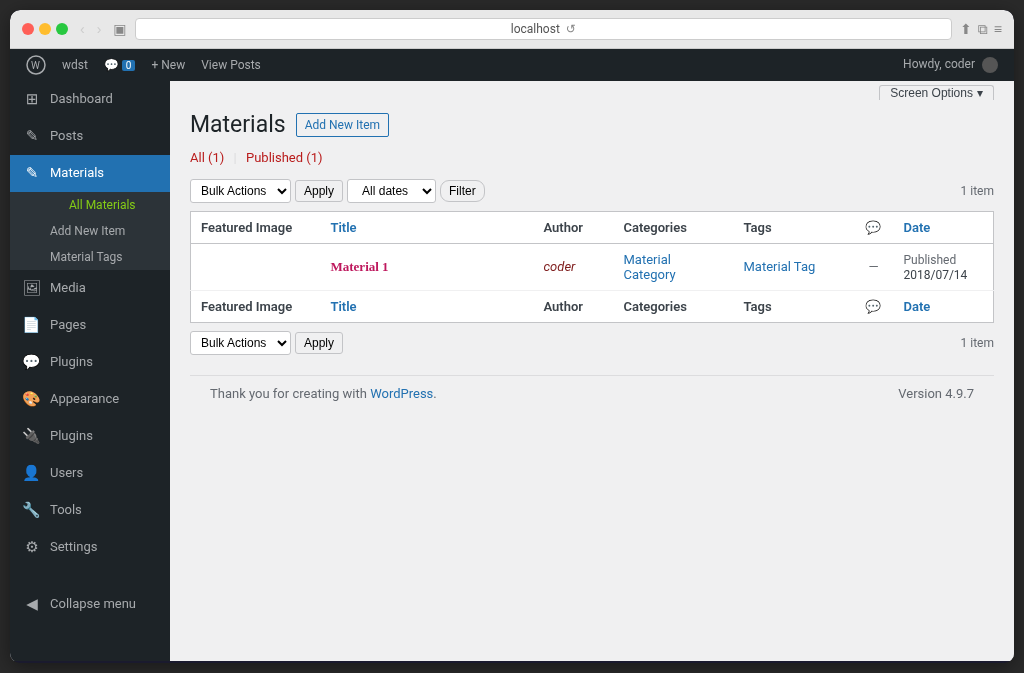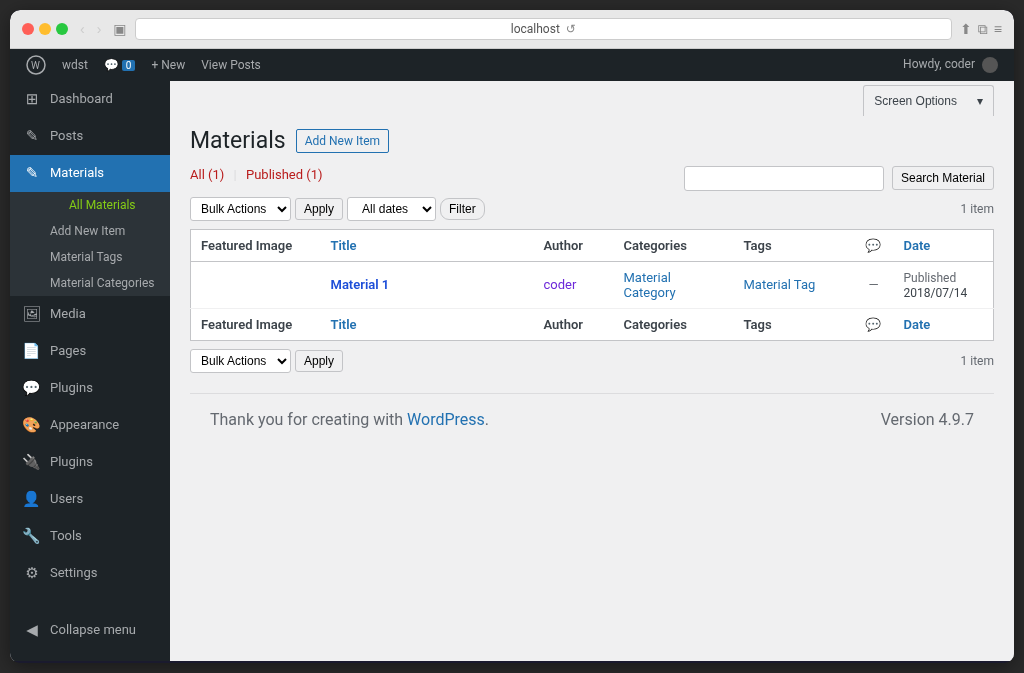--- a/index.html
+++ b/index.html
@@ -41,21 +41,21 @@
     .sidebar-item .icon { font-size: 15px; width: 20px; text-align: center; flex-shrink: 0; }
     .sidebar-submenu { list-style: none; background: #2c3338; }
     .sidebar-subitem { padding: 6px 12px 6px 40px; color: #a7aaad; cursor: pointer; font-size: 12px; }
     .sidebar-subitem.active-sub { color: #84cc16; margin-left: 19px; }
 
     
     .content-wrap { flex: 1; background: #f0f0f1; overflow-y: auto; }
 
     
     .screen-options-bar { display: flex; justify-content: flex-end; padding: 4px 20px 0 20px; }
-    .screen-options-btn { background: #f0f0f1; border: 1px solid #c3c4c7; border-bottom: none; padding: 8px 10px; font-size: 12px; cursor: pointer; color: #3c434a; border-radius: 3px 3px 0 0; display: flex; align-items: center; gap: 20px; }
+    .screen-options-btn { background: #f0f0f1; border: 1px solid #c3c4c7; border-bottom: none; padding: 0 10px; font-size: 12px; cursor: pointer; color: #3c434a; border-radius: 3px 3px 0 0; display: flex; align-items: center; gap: 4px; }
 
     
     .page-content { padding: 10px 20px 20px 20px; }
     .page-header { display: flex; align-items: center; gap: 10px; margin-bottom: 10px; }
     .page-title { font-size: 23px; font-weight: 400; color: #1d2327; line-height: 1.3; }
     .add-new-btn { background: #f0f0f1; border: 1px solid #2271b1; color: #2271b1; padding: 4px 8px; font-size: 12px; cursor: pointer; border-radius: 2px; text-decoration: none; }
 
     
     .filter-links { margin-bottom: 8px; font-size: 13px; }
     .filter-links a { color: #b91c1c; text-decoration: none; }
@@ -75,34 +75,34 @@
     .wp-table th { padding: 8px 10px; text-align: left; font-size: 13px; font-weight: 600; border-bottom: 1px solid #c3c4c7; color: #3c434a; background: white; }
     .wp-table th a { color: #2271b1; text-decoration: none; }
     .wp-table td { padding: 8px 10px; border-bottom: 1px solid #f0f0f1; font-size: 13px; vertical-align: middle; }
     .wp-table .col-featured { width: 130px; }
     .wp-table .col-title { }
     .wp-table .col-author { width: 80px; }
     .wp-table .col-categories { width: 120px; }
     .wp-table .col-tags { width: 120px; }
     .wp-table .col-comments { width: 40px; text-align: center; }
     .wp-table .col-date { width: 100px; }
-    .post-title-link { color: #1d4ed8; text-decoration: none; font-weight: 600; }
-    .author-link { color: #6d28d9; text-decoration: none; }
+    .post-title-link { color: #be185d; text-decoration: none; font-weight: 600; font-family: Liberation Serif, serif; }
+    .author-link { color: #7f1d1d; text-decoration: none; font-style: italic; }
     .cat-link { color: #2271b1; text-decoration: none; }
     .tag-link { color: #2271b1; text-decoration: none; }
     .date-published { font-size: 12px; color: #646970; }
     .date-value { font-size: 12px; }
     .em-dash { color: #646970; }
 
     
     .bottom-toolbar { display: flex; align-items: center; gap: 4px; margin-top: 8px; flex-wrap: wrap; }
     .bottom-item-count { margin-left: auto; font-size: 12px; color: #646970; }
 
     
-    .wp-footer { padding: 16px 20px; border-top: 1px solid #dcdcde; margin-top: 20px; display: flex; justify-content: space-between; align-items: center; font-size: 16px; color: #646970; }
+    .wp-footer { padding: 10px 20px; border-top: 1px solid #dcdcde; margin-top: 20px; display: flex; justify-content: space-between; align-items: center; font-size: 13px; color: #646970; }
     .wp-footer a { color: #2271b1; text-decoration: none; }
 
     
     .outer-wrapper { background: #1a1a2e; border-radius: 10px; overflow: hidden; width: 1004px; min-height: 653px; margin: 0 auto; box-shadow: 0 4px 20px rgba(0,0,0,0.4); }
 
     .wp-admin-content { display: flex; flex-direction: column; background: #f0f0f1; }
 
     .separator-pipe { color: #dcdcde; margin: 0 6px; }
   </style>
 </head>
@@ -180,23 +180,20 @@
           <ul class="sidebar-submenu">
             <li class="sidebar-subitem active-sub">
               <span>All Materials</span>
             </li>
             <li class="sidebar-subitem">
               <span>Add New Item</span>
             </li>
             <li class="sidebar-subitem">
               <span>Material Tags</span>
             </li>
-            <li class="sidebar-subitem">
-              <span>Material Categories</span>
-            </li>
           </ul>
           <li class="sidebar-item">
             <span class="icon">🖼</span>
             <span>Media</span>
           </li>
           <li class="sidebar-item">
             <span class="icon">📄</span>
             <span>Pages</span>
           </li>
           <li class="sidebar-item">
@@ -244,24 +241,20 @@
           <div class="page-header">
             <h1 class="page-title">Materials</h1>
             <a class="add-new-btn" href="#">Add New Item</a>
           </div>
 
           <div style="display: flex; justify-content: space-between; align-items: center; margin-bottom: 6px;">
             <div class="filter-links">
               <a href="#"><span>All</span>&nbsp;<span>(1)</span></a>
               <span class="separator-pipe">|</span>
               <a href="#"><span>Published</span>&nbsp;<span>(1)</span></a>
-            </div>
-            <div style="display:flex; align-items:center; gap:4px;">
-              <input class="search-input" type="text" placeholder="" style="">
-              <button class="search-btn">Search Material</button>
             </div>
           </div>
 
           <div class="table-toolbar">
             <select class="bulk-select">
               <option>Bulk Actions</option>
             </select>
             <button class="apply-btn">Apply</button>
             <select class="date-select">
               <option>All dates</option>

